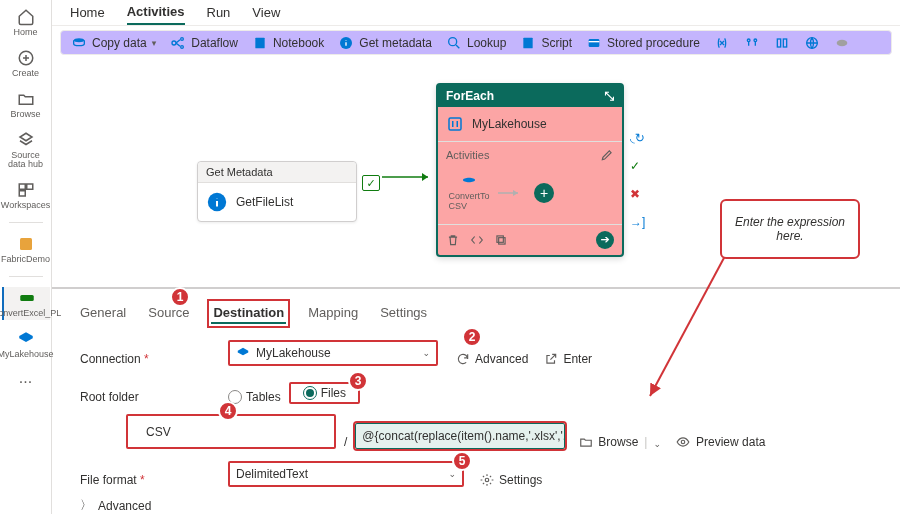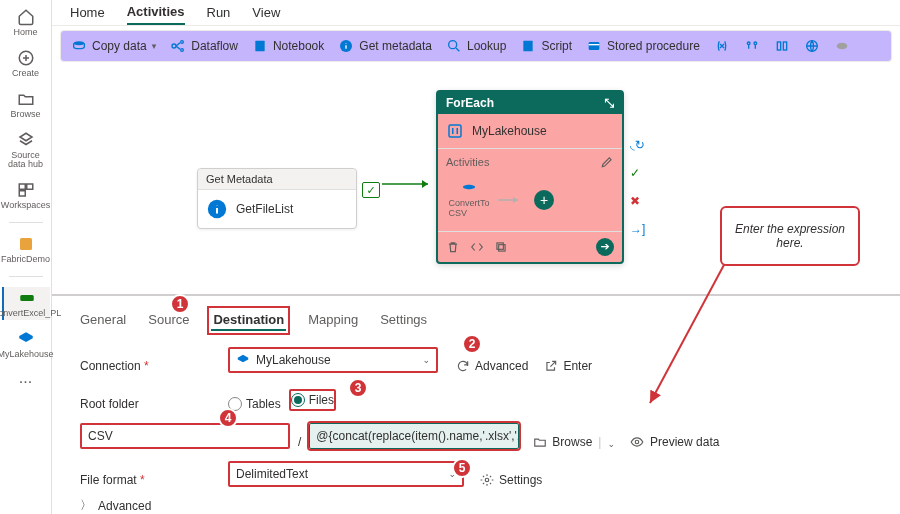--- a/index.html
+++ b/index.html
@@ -49,27 +49,27 @@
   .bottom-panel { flex: 1; border-top: 2px solid #d0cece; padding: 14px 28px 0 28px; position: relative; }
   .cfg-tabs { display: flex; gap: 22px; margin-bottom: 14px; }
   .cfg-tab { font-size: 13px; color: #605e5c; cursor: pointer; padding: 2px 0; }
   .cfg-tab.selected { color: #323130; font-weight: 600; border-bottom: 2px solid #0b6a5c; }
   
   .frow { display: flex; align-items: flex-end; margin-bottom: 10px; min-height: 28px; }
   .flabel { width: 148px; font-size: 12px; color: #323130; }
   .req { color: #d13438; }
   .sel-box { height: 26px; border: 1px solid #8a8886; border-radius: 2px; display: flex; align-items: center; padding: 0 6px; font-size: 12px; background: #fff; justify-content: space-between; }
   .sel-box.hl { border: 2px solid #d13438; }
-  .input-box { height: 26px; border: 1px solid #8a8886; border-radius: 2px; font-size: 12px; padding: 0 6px; display:flex; align-items:center; }
+  .input-box { height: 35px; border: 1px solid #8a8886; border-radius: 2px; font-size: 12px; padding: 0 18px; display:flex; align-items:center;margin-left:46px; }
   .input-box.hl { border: 2px solid #d13438; }
   .radio { display: inline-flex; align-items: center; gap: 4px; cursor: pointer; }
   .radio-dot { width: 14px; height: 14px; border-radius: 50%; border: 1px solid #8a8886; display: inline-flex; align-items: center; justify-content: center; }
   .radio-dot.on { border-color: #0b6a5c; }
   .radio-dot.on::after { content:""; width: 8px; height: 8px; border-radius: 50%; background: #0b6a5c; }
-  .radio-group.hl { border: 2px solid #d13438; padding: 2px 0; border-radius: 2px; }
+  .radio-group.hl { border: 2px solid #d13438; padding: 2px 12px; border-radius: 2px; }
   
   .btn-link { display: inline-flex; align-items: center; gap: 5px; font-size: 12px; color: #323130; cursor: pointer; }
   
   .expr-box { height: 26px; background: #e5f1ee; border: 1px solid #0b6a5c; border-radius: 2px; font-size: 12px; padding: 0 6px; display: flex; align-items: center; overflow: hidden; white-space: nowrap; color: #323130; }
   .expr-box.hl { outline: 2px solid #d13438; }
   
   .num-badge { position: absolute; width: 20px; height: 20px; border-radius: 50%; background: #d13438; color: #fff; font-size: 12px; font-weight: 700; display: flex; align-items: center; justify-content: center; z-index: 5; border: 2px solid #fff; }
   
   .callout { position: absolute; right: 40px; top: -90px; width: 140px; height: 60px; border: 2px solid #d13438; border-radius: 6px; background: #fff; display: flex; align-items: center; justify-content: center; text-align: center; font-size: 12px; padding: 4px; z-index: 4; font-style: italic; }
   .callout-arrow { position: absolute; right: 170px; top: -38px; width: 90px; height: 150px; z-index: 3; pointer-events:none; }

